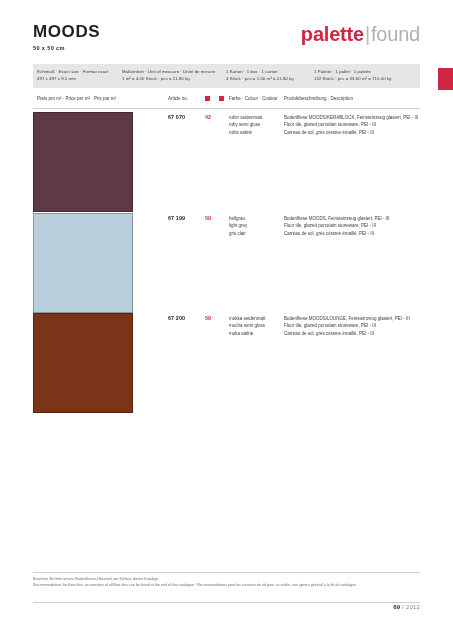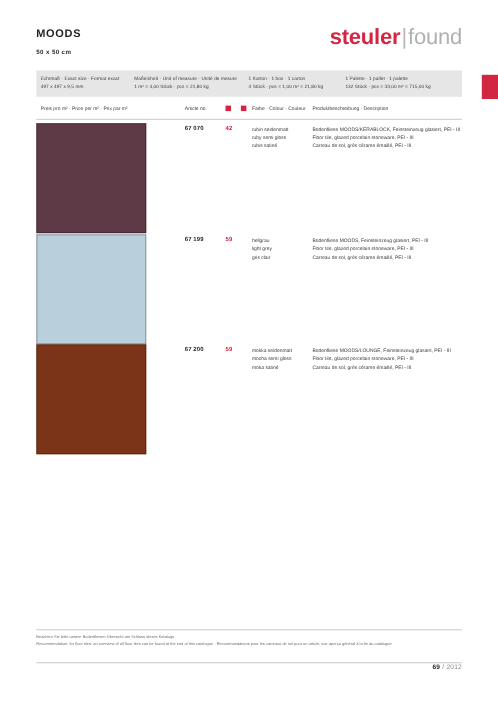--- a/index.html
+++ b/index.html
@@ -24,21 +24,21 @@
 
   
   .header {
     position: absolute;
     left: 33px;
     top: 26px;
     right: 20px;
     height: 40px;
   }
   .product-title {
-    font-size: 10px;
+    font-size: 17px;
     font-weight: bold;
     letter-spacing: 0.6px;
     color: #231f20;
     margin: 0;
     line-height: 12px;
   }
   .product-size {
     font-size: 5.6px;
     font-weight: bold;
     letter-spacing: 0.35px;
@@ -242,21 +242,21 @@
 <body>
 
 <div class="page">
 
   <div class="header">
     <div class="product-title">MOODS</div>
     <div class="product-size">50 x 50 cm</div>
   </div>
 
   <div class="brand">
-    <span class="b1">steuler</span><span class="bsep">|</span><span class="b2">found</span>
+    <span class="b1">palette</span><span class="bsep">|</span><span class="b2">found</span>
   </div>
 
   <div class="edge-tab"></div>
 
   <div class="band">
     <div class="band-col bc1">
       <span class="t1">Echtmaß · Exact size · Format exact</span>
       <span class="t2">497 x 497 x 9,5 mm</span>
     </div>
     <div class="band-col bc2">

